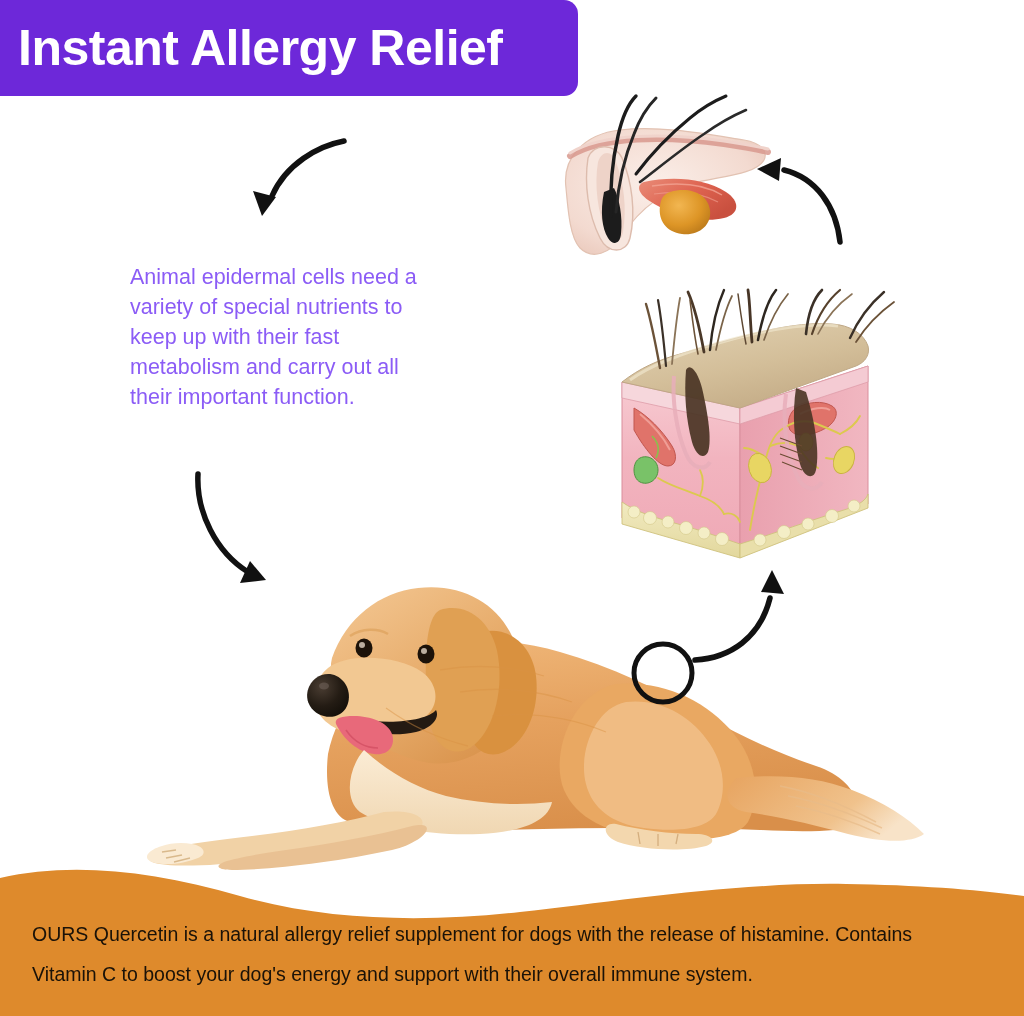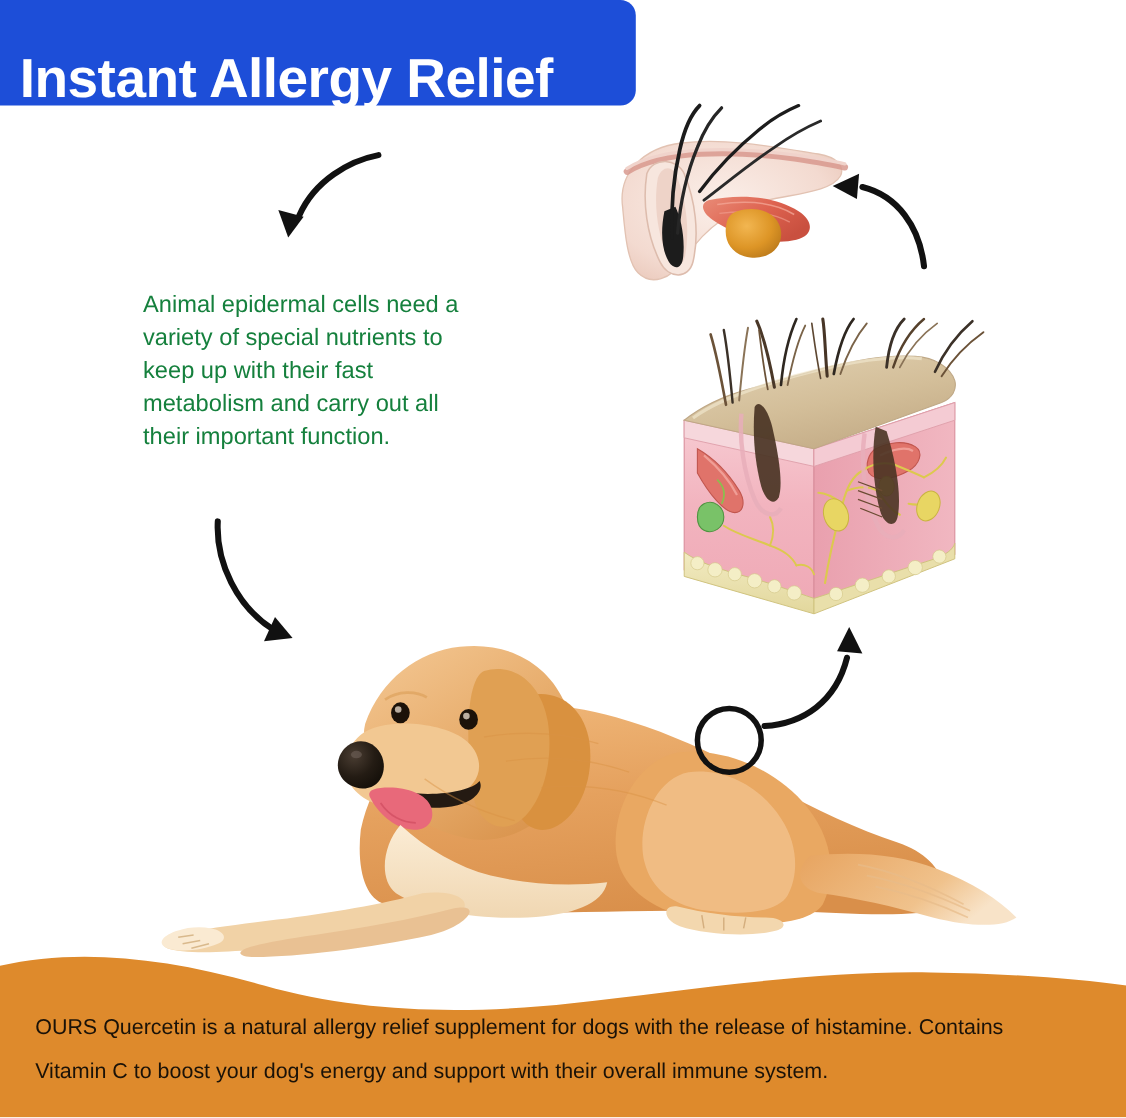--- a/index.html
+++ b/index.html
@@ -4,34 +4,34 @@
 <style>
   html,body{margin:0;padding:0;background:#fff;}
   body{
     width:1024px;height:1016px;position:relative;overflow:hidden;
     font-family:"Liberation Sans",sans-serif;background:#ffffff;
   }
 
   
   .header-banner{
     position:absolute;left:0;top:0;width:578px;height:96px;
-    background:#1d4ed8;
+    background:#6d28d9;
     border-top-right-radius:14px;border-bottom-right-radius:14px;
-    display:flex;align-items:flex-end;
+    display:flex;align-items:center;
   }
   .header-title{
     color:#ffffff;font-size:50px;font-weight:bold;
     letter-spacing:-0.5px;padding-left:18px;line-height:1;
     white-space:nowrap;
   }
 
   
   .body-copy{
     position:absolute;left:130px;top:262px;width:290px;
-    font-size:21.5px;line-height:30px;color:#15803d;
+    font-size:21.5px;line-height:30px;color:#8b5cf6;
   }
 
   
   .footer-wave{
     position:absolute;left:0;bottom:0;width:1024px;height:160px;
   }
   .footer-wave svg{display:block;width:1024px;height:160px;}
   .footer-text{
     position:absolute;left:32px;bottom:22px;width:940px;
     font-size:19.5px;line-height:40px;color:#1a1208;

